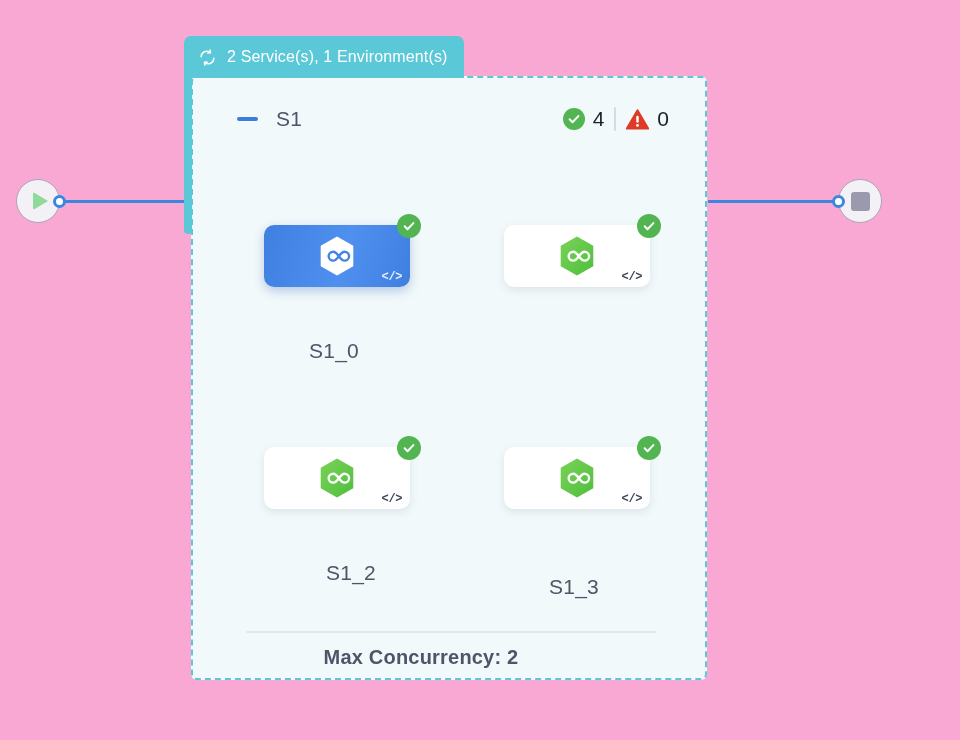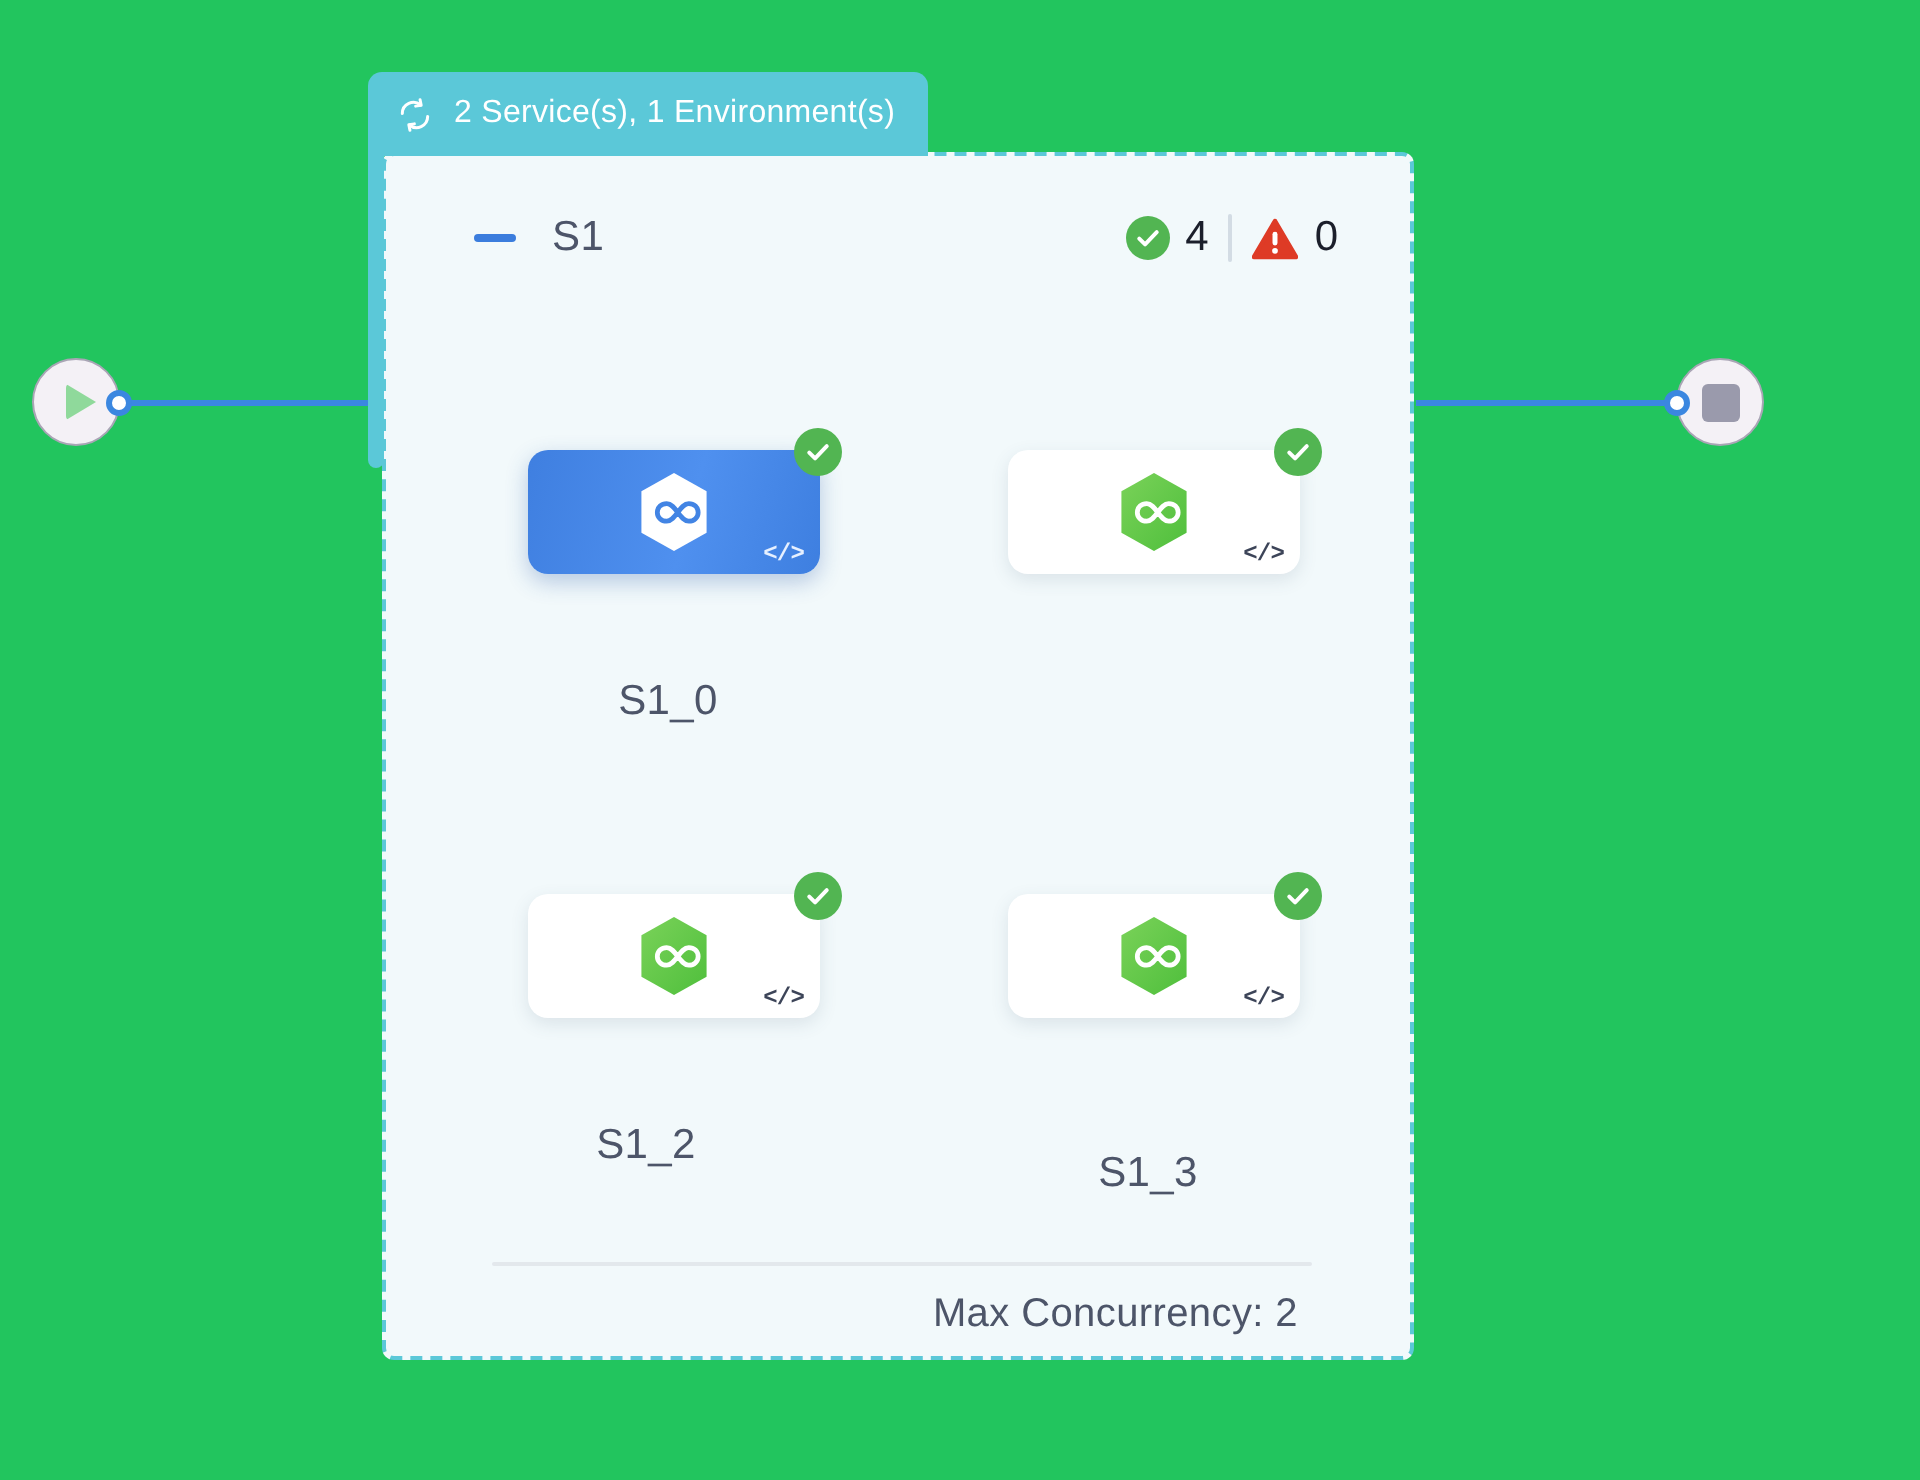--- a/index.html
+++ b/index.html
@@ -12,21 +12,21 @@
     height: 740px;
     position: relative;
     overflow: hidden;
     font-family: "Liberation Sans", sans-serif;
     -webkit-font-smoothing: antialiased;
   }
 
   .canvas {
     position: absolute;
     inset: 0;
-    background: #22c55e;
+    background: #f9a8d4;
   }
 
   
   .terminal {
     position: absolute;
     width: 44px;
     height: 44px;
     border-radius: 50%;
     background: #f4f1f6;
     border: 1.5px solid #a9a5b5;
@@ -248,43 +248,43 @@
   }
 
   
   .pos-n0 { left: 71px;  top: 147px; }
   .pos-n1 { left: 311px; top: 147px; }
   .pos-n2 { left: 71px;  top: 369px; }
   .pos-n3 { left: 311px; top: 369px; }
 
   .pos-l0 { left: 51px;  top: 248px; }
   .pos-l1 { left: 291px; top: 248px; }
-  .pos-l2 { left: 40px;  top: 470px; text-align: center; }
+  .pos-l2 { left: 68px;  top: 470px; text-align: center; }
   .pos-l3 { left: 291px; top: 484px; }
 
   
   .group-divider {
     position: absolute;
     left: 53px;
     top: 553px;
     width: 410px;
     height: 2px;
     background: #e3e8ec;
     border-radius: 1px;
   }
   .group-footer {
     position: absolute;
     left: 0;
     top: 568px;
     width: 100%;
     box-sizing: border-box;
     padding-right: 56px;
-    text-align: right;
+    text-align: center;
     font-size: 20px;
-    font-weight: normal;
+    font-weight: bold;
     color: #4d5569;
     letter-spacing: 0.2px;
   }
 </style>
 </head>
 <body>
 
 <div class="canvas">
 
   <div class="edge edge-left"></div>

